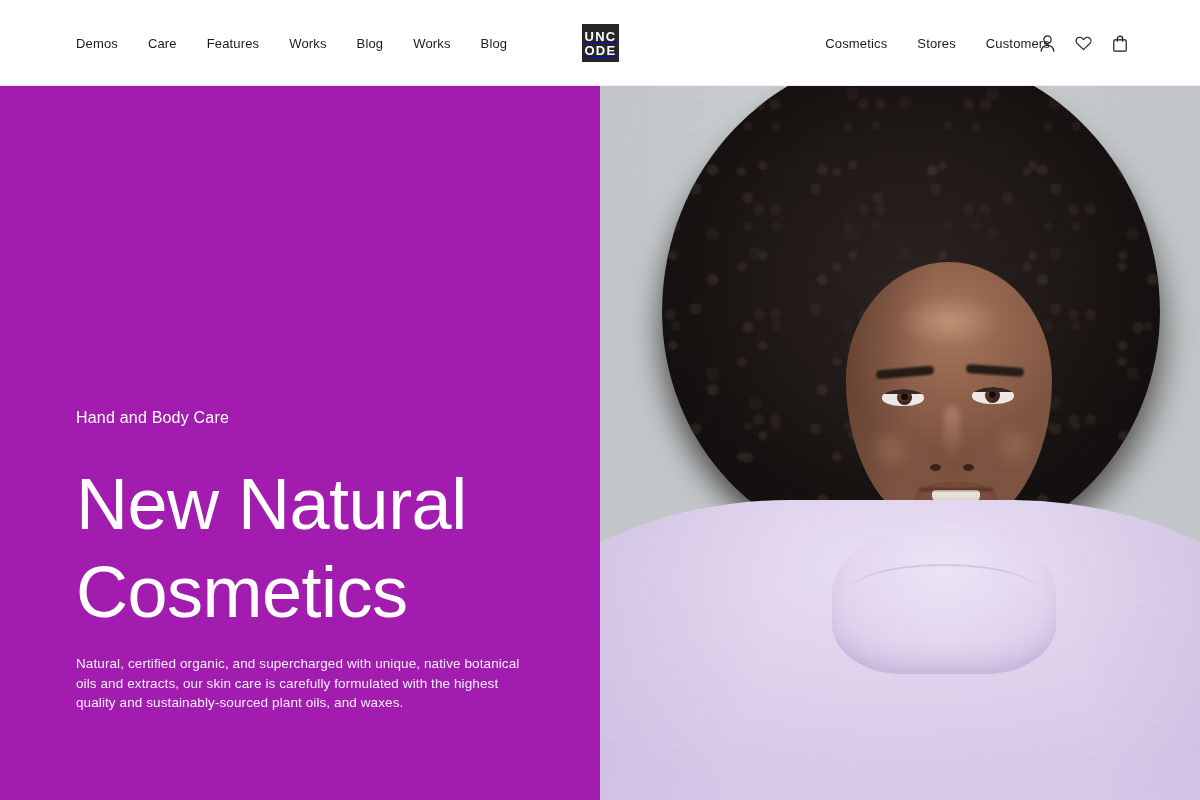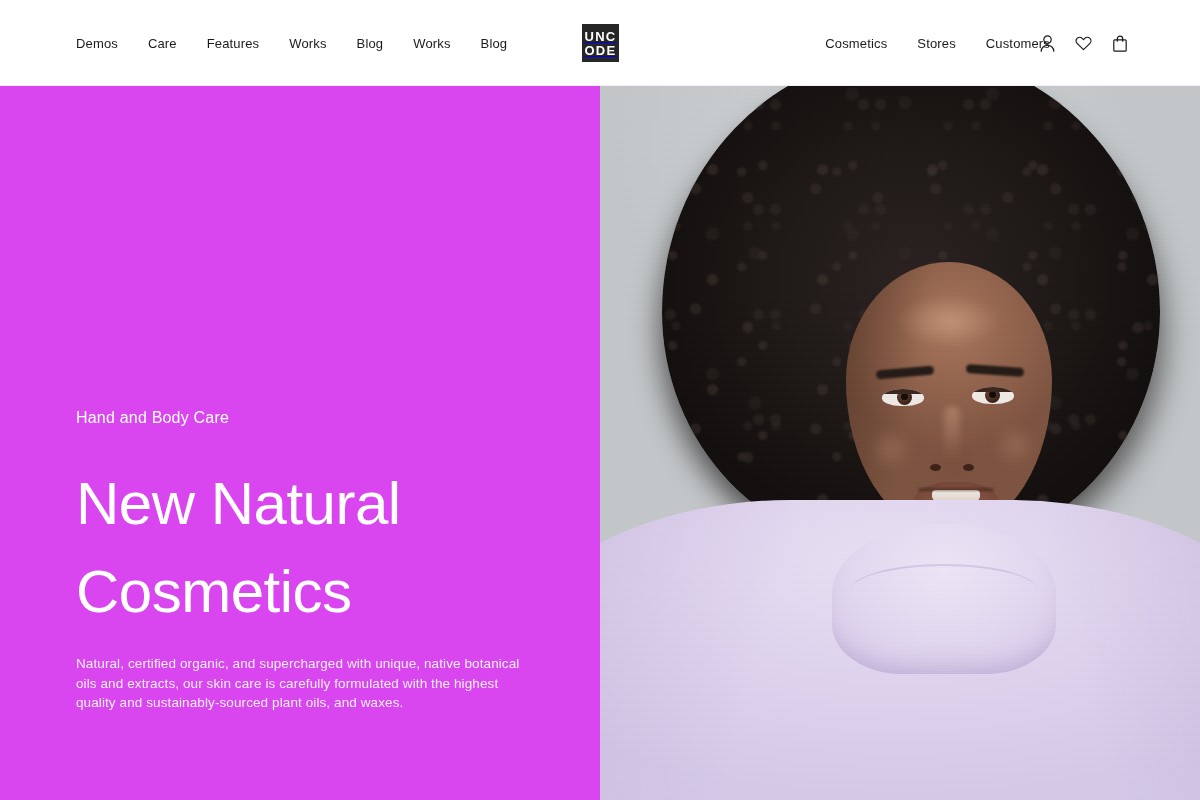--- a/index.html
+++ b/index.html
@@ -64,33 +64,33 @@
   .hero {
     position:absolute; top:86px; left:0;
     width:1200px; height:714px;
     display:flex;
   }
 
   
   .hero-left {
     position:relative;
     width:600px; height:714px;
-    background:#d946ef;
+    background:#a21caf;
     overflow:hidden;
   }
   .hero-copy {
     position:absolute; left:76px; top:324px; width:470px;
   }
   .kicker {
     font-size:16px; font-weight:400; color:#ffffff;
     letter-spacing:.2px; line-height:1;
     margin-bottom:34px;
   }
   .headline {
-    font-size:60px; font-weight:300; color:#ffffff;
+    font-size:72px; font-weight:300; color:#ffffff;
     line-height:88px; letter-spacing:-0.5px;
     white-space:pre-line;
   }
   .hero-desc {
     margin-top:18px;
     font-size:13.5px; font-weight:400; color:#f4eefa;
     line-height:19.5px; letter-spacing:.1px;
     max-width:450px;
   }
 

